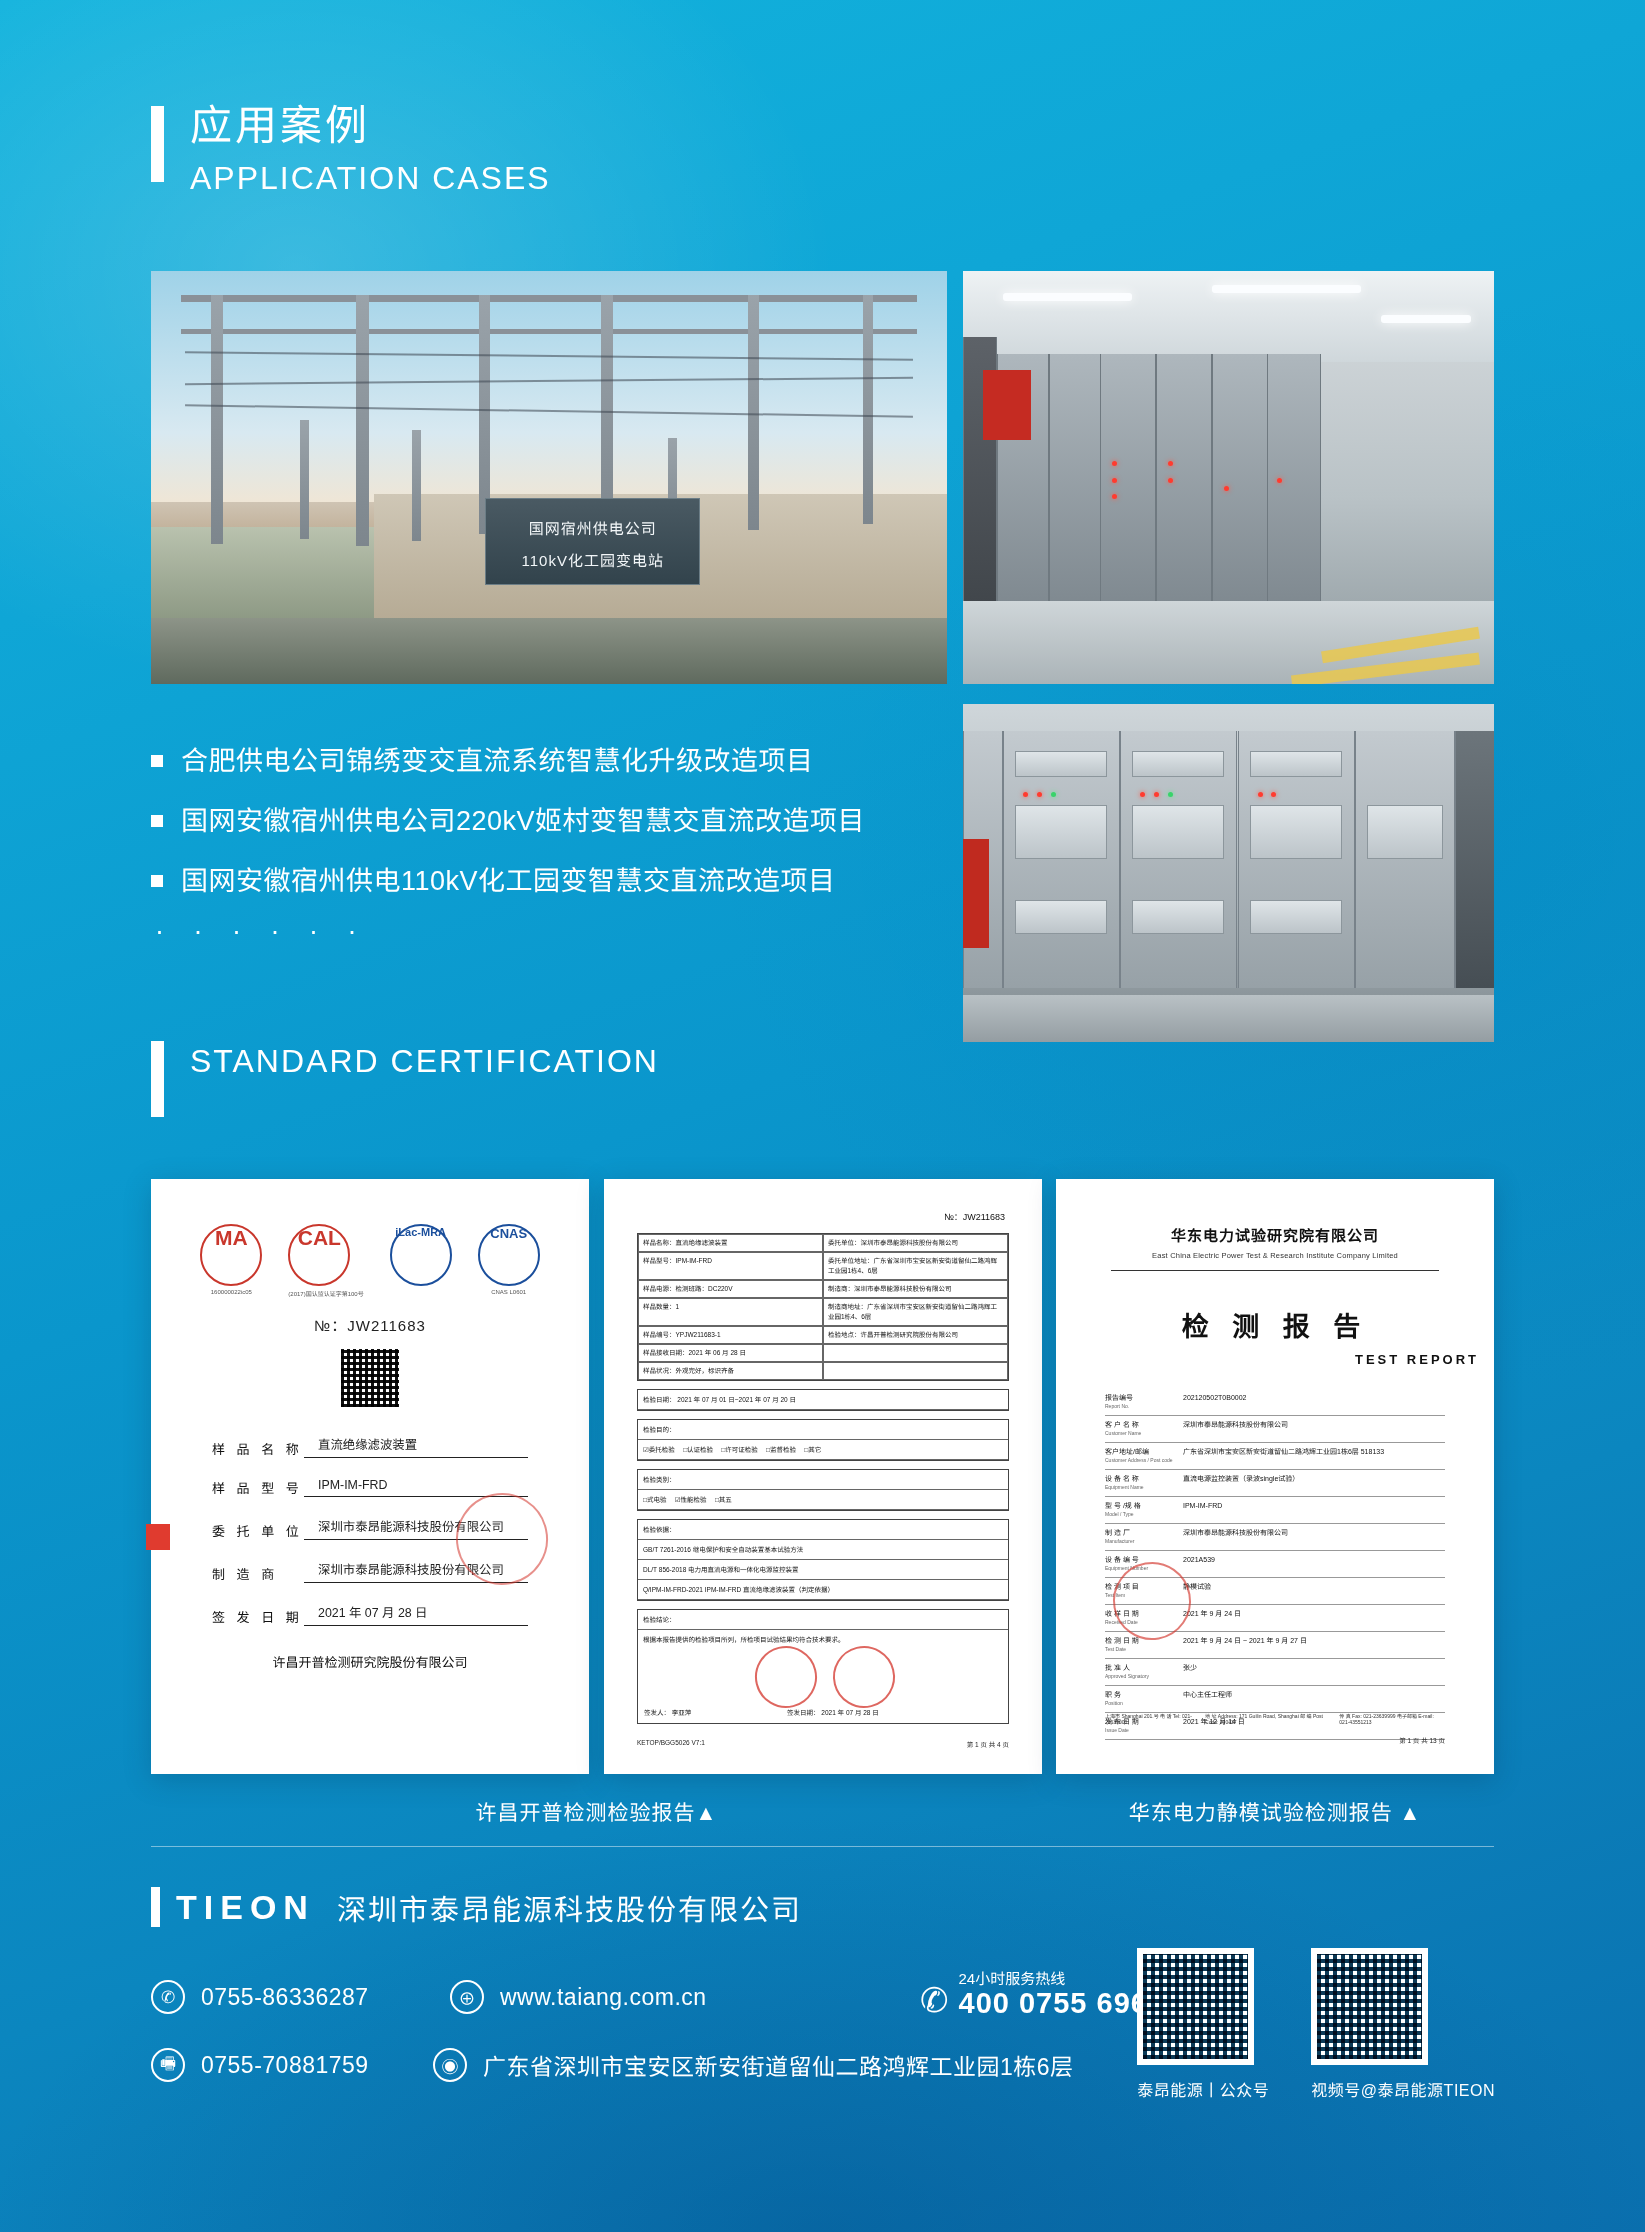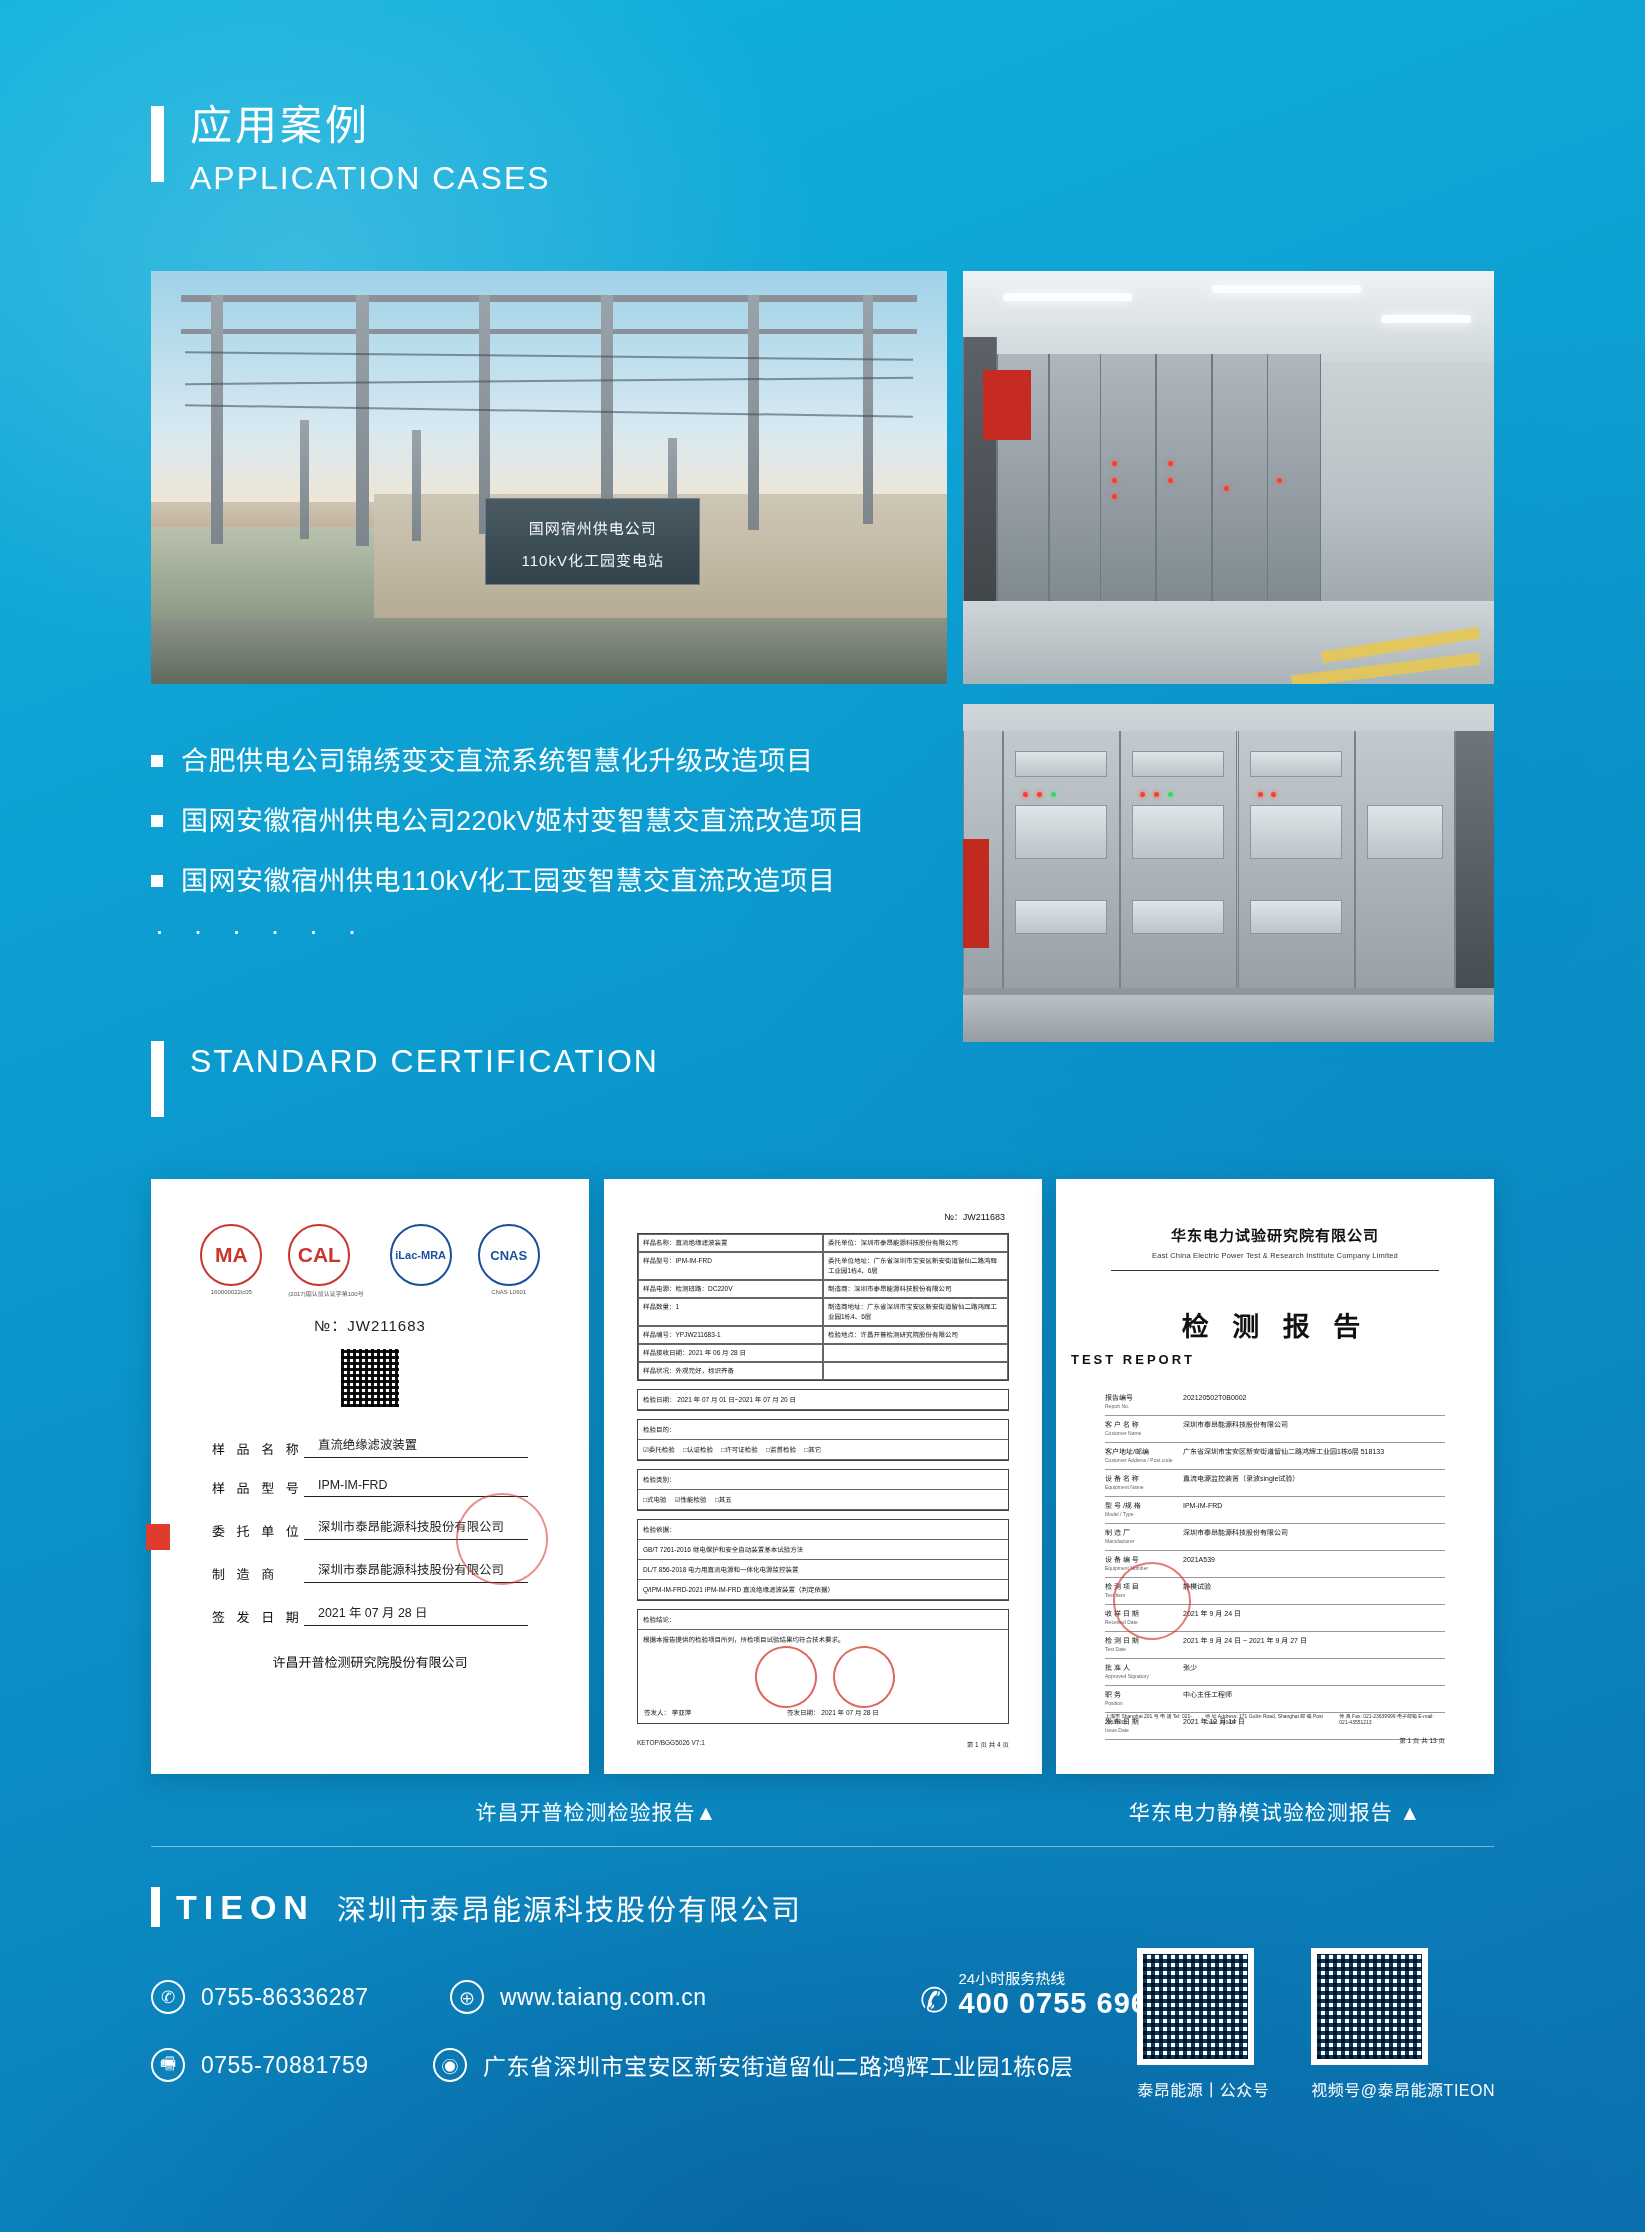--- a/index.html
+++ b/index.html
@@ -115,21 +115,21 @@
     box-shadow: 0 6px 26px rgba(0,40,70,0.22);
   }
   .cert-inner { position: absolute; inset: 14px; background:#fff; overflow:hidden; }
   .cert-cap {
     position: absolute; color: #ffffff; font-size: 21px; letter-spacing: 1px; text-align: center;
   }
 
   
   .c1-logos { display:flex; justify-content:center; gap:26px; margin-top:30px; }
   .c1-logo { width:62px; height:62px; border-radius:50%; border:2px solid #c9372c; position:relative;
-     display:flex; align-items:center; justify-content:center; color:#c9372c; font-size:21px; font-weight:bold; }
+     display:flex; align-items:flex-start; justify-content:center; color:#c9372c; font-size:21px; font-weight:bold; }
   .c1-logo.blue { border-color:#1b4f9c; color:#1b4f9c; }
   .c1-sub { font-size:6px; text-align:center; color:#555; margin-top:3px; letter-spacing:0; }
   .c1-title { text-align:center; font-size:40px; letter-spacing:10px; color:#111; margin-top:38px; font-weight:bold; }
   .c1-no { text-align:center; font-size:15px; color:#222; margin-top:16px; letter-spacing:1px; }
   .c1-qr { width:58px; height:58px; margin:14px auto 0;
      background:
        repeating-linear-gradient(0deg,#111 0 3px,#fff 3px 6px),
        repeating-linear-gradient(90deg,#111 0 3px,#fff 3px 6px);
      background-blend-mode: multiply; }
   .c1-rows { margin:28px 46px 0 46px; }
@@ -151,21 +151,21 @@
      color:#d3342b; font-size:7px; display:flex; align-items:center; justify-content:center; opacity:.75;
      transform:rotate(-14deg); text-align:center; }
   .c2-foot { position:absolute; bottom:10px; left:18px; right:18px; display:flex; justify-content:space-between;
      font-size:6.5px; color:#222; }
 
   
   .c3-h1 { text-align:center; font-size:15px; color:#111; margin-top:30px; font-weight:bold; letter-spacing:1px; }
   .c3-h2 { text-align:center; font-size:7.5px; color:#333; margin-top:6px; letter-spacing:0.2px; }
   .c3-rule { height:1px; background:#333; margin:10px 40px 0 40px; }
   .c3-t1 { text-align:center; font-size:27px; letter-spacing:8px; color:#111; margin-top:34px; font-weight:bold; }
-  .c3-t2 { text-align:left; font-size:13px; letter-spacing:3px; color:#111; margin-top:8px; font-weight:bold; }
+  .c3-t2 { text-align:right; font-size:13px; letter-spacing:3px; color:#111; margin-top:8px; font-weight:bold; }
   .c3-tbl { margin:22px 34px 0 34px; font-size:7px; color:#111; }
   .c3-tr { display:flex; border-bottom:0.5px solid #999; padding:4px 0; }
   .c3-tl { width:70px; flex:none; line-height:9px; }
   .c3-tl b { display:block; font-size:7px; font-weight:normal; }
   .c3-tl i { display:block; font-size:5px; font-style:normal; color:#666; }
   .c3-tv { flex:1; padding-left:8px; line-height:10px; }
   .c3-seal { position:absolute; left:42px; bottom:119px; width:78px; height:78px; border:2px solid #d3342b;
      border-radius:50%; opacity:.65; transform:rotate(-10deg); }
   .c3-foot { position:absolute; left:34px; right:34px; bottom:34px; font-size:5px; color:#333; display:flex; gap:10px; }
   .c3-page { position:absolute; right:34px; bottom:14px; font-size:6.5px; color:#222; }

